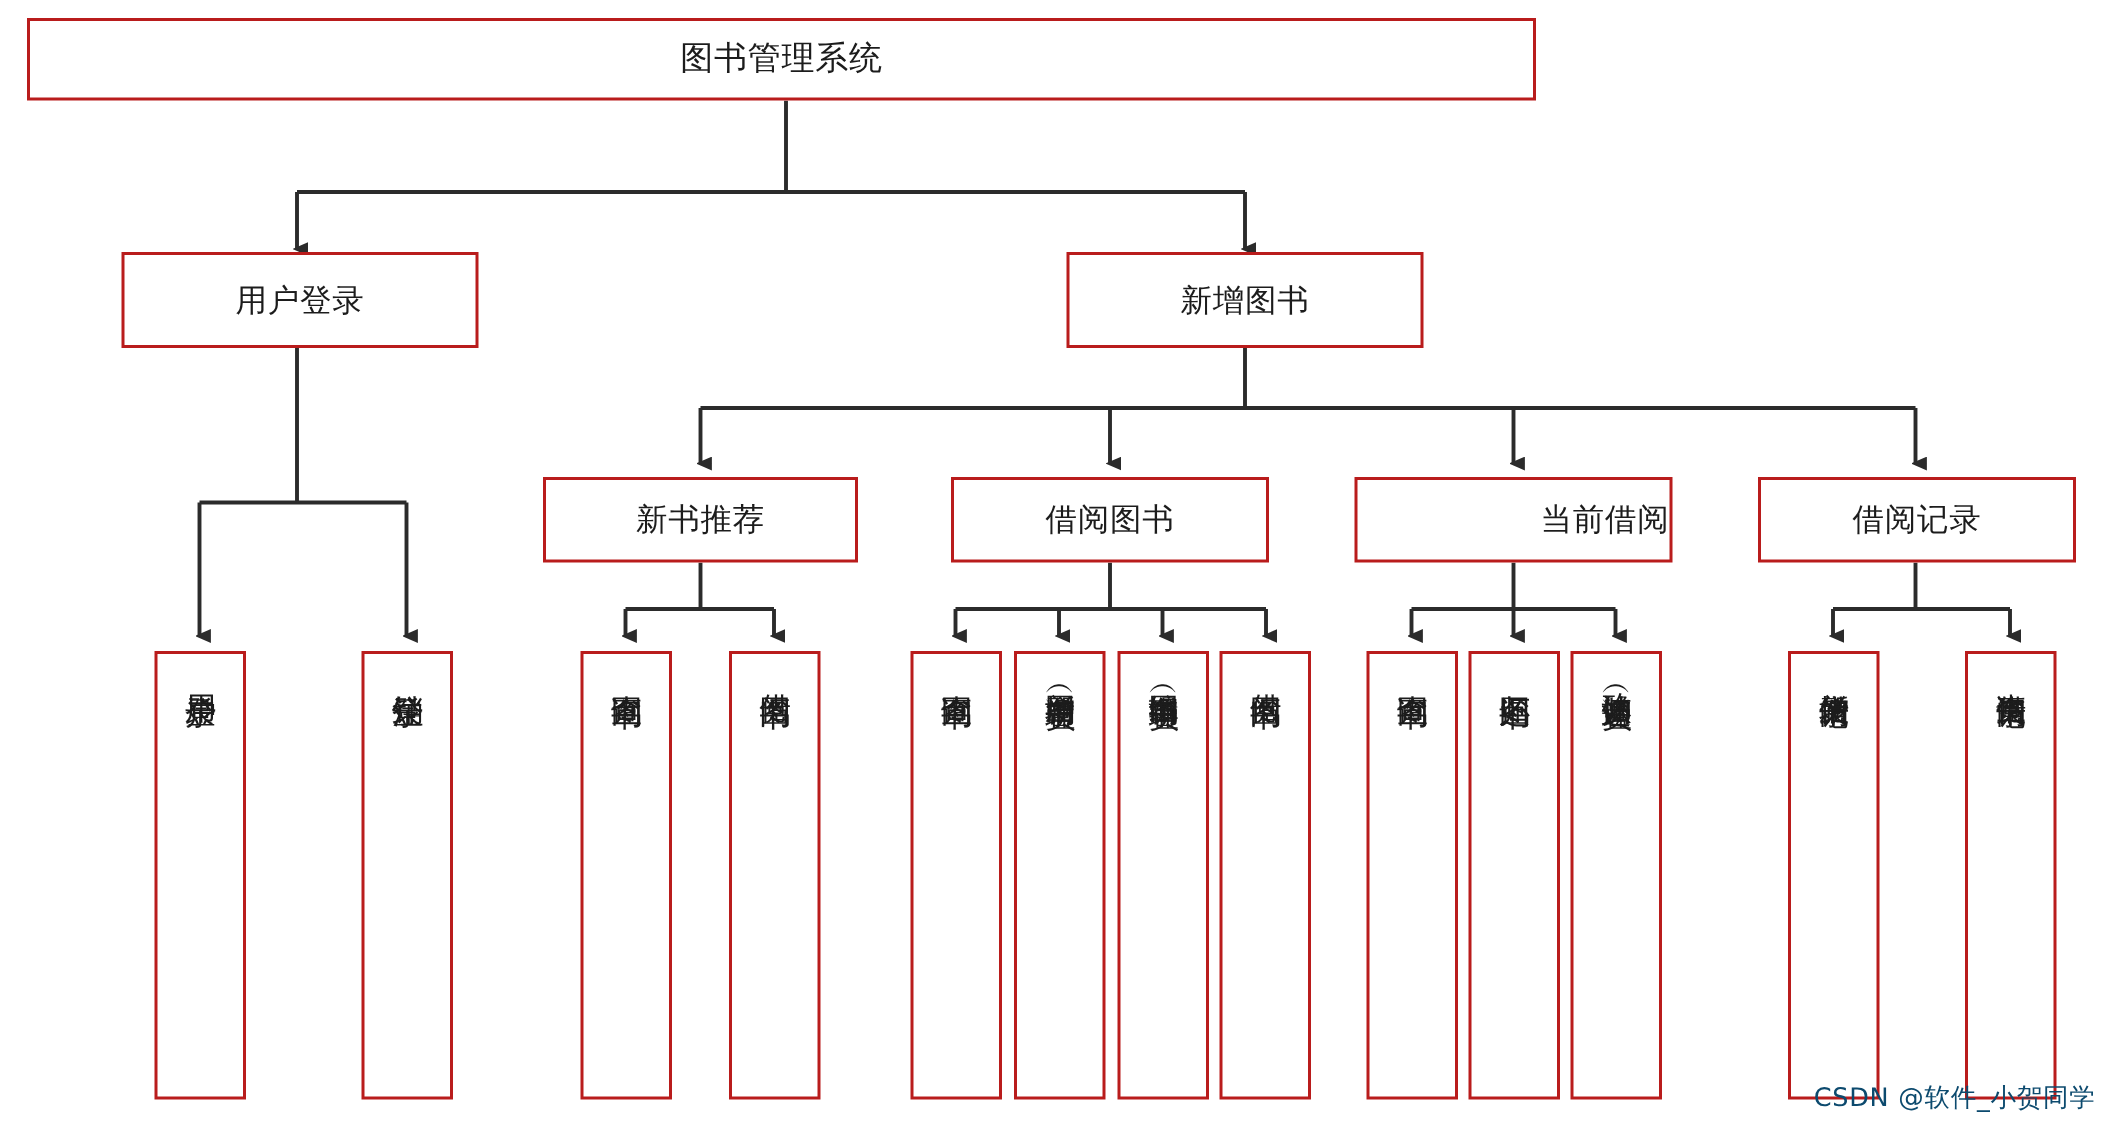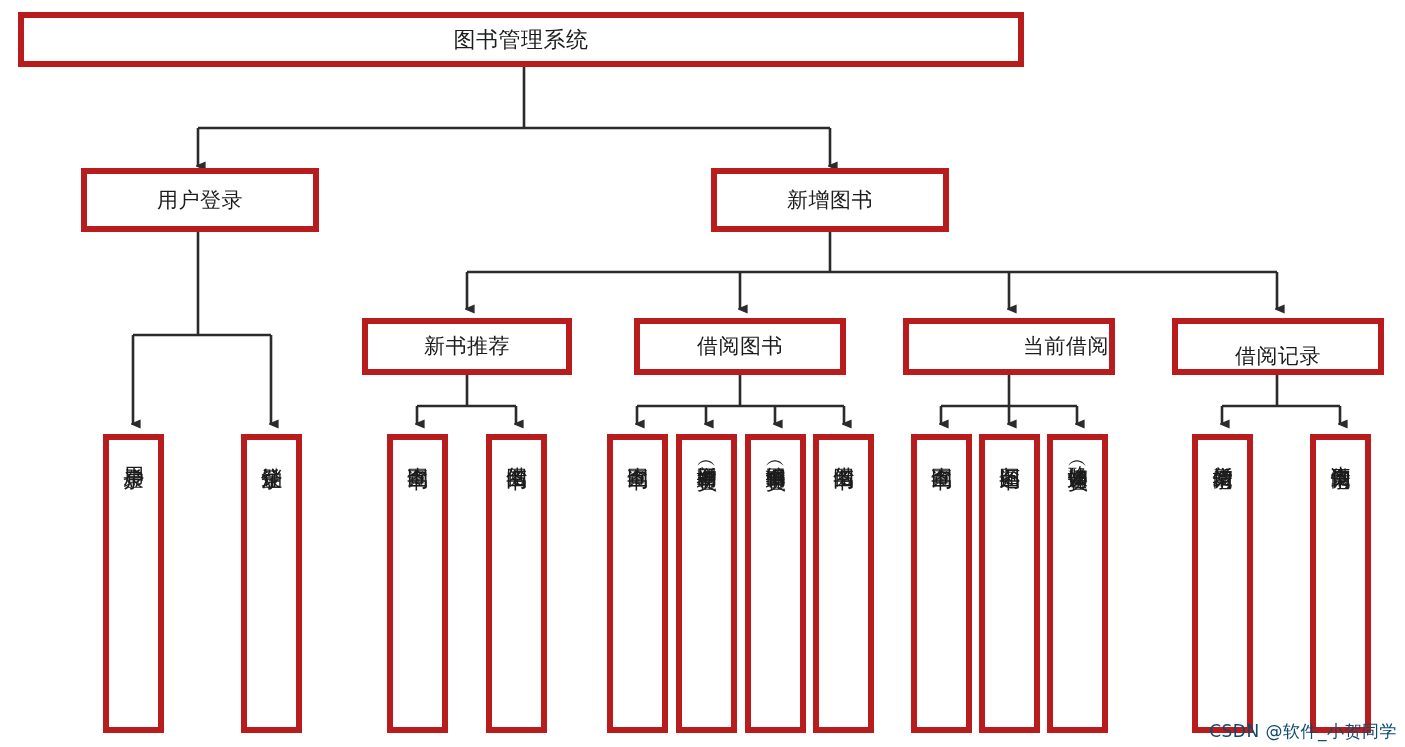--- a/index.html
+++ b/index.html
@@ -22,21 +22,21 @@
     position: absolute;
     left: 0;
     top: 0;
     width: 1405px;
     height: 747px;
   }
   .node {
     position: absolute;
     box-sizing: border-box;
     background: #ffffff;
-    border: 6px solid #b91c1c;
+    border: 2px solid #b91c1c;
     display: flex;
     align-items: center;
     justify-content: center;
     color: #1c1c1c;
   }
   .node .label {
     display: block;
     text-align: center;
     line-height: 1.18;
     letter-spacing: 0.5px;
@@ -142,21 +142,21 @@
 
   <div class="node horiz" style="left:362px; top:318px; width:210px; height:57px;">
     <span class="label">新书推荐</span>
   </div>
   <div class="node horiz" style="left:634px; top:318px; width:212px; height:57px;">
     <span class="label">借阅图书</span>
   </div>
   <div class="node horiz" style="left:903px; top:318px; width:212px; height:57px;justify-content:flex-end;">
     <span class="label">当前借阅</span>
   </div>
-  <div class="node horiz" style="left:1172px; top:318px; width:212px; height:57px;align-items:flex-end;">
+  <div class="node horiz" style="left:1172px; top:318px; width:212px; height:57px;">
     <span class="label">借阅记录</span>
   </div>
 
   <div class="node vert" style="left:103px; top:434px; width:61px; height:299px;">
     <span class="label">用户登录</span>
   </div>
   <div class="node vert" style="left:241px; top:434px; width:61px; height:299px;">
     <span class="label">注销登录</span>
   </div>
 

